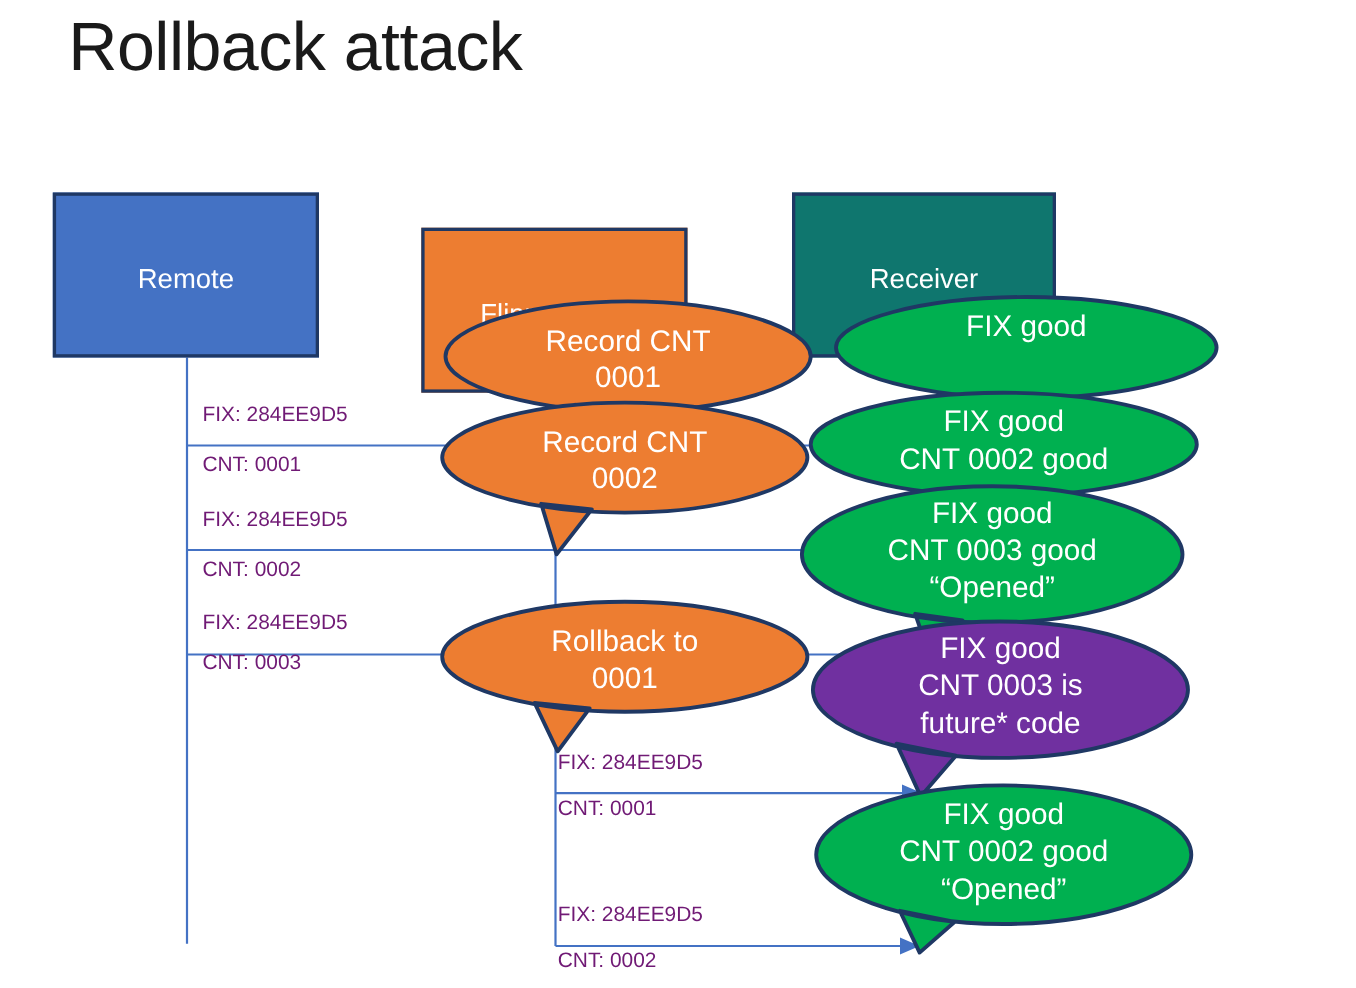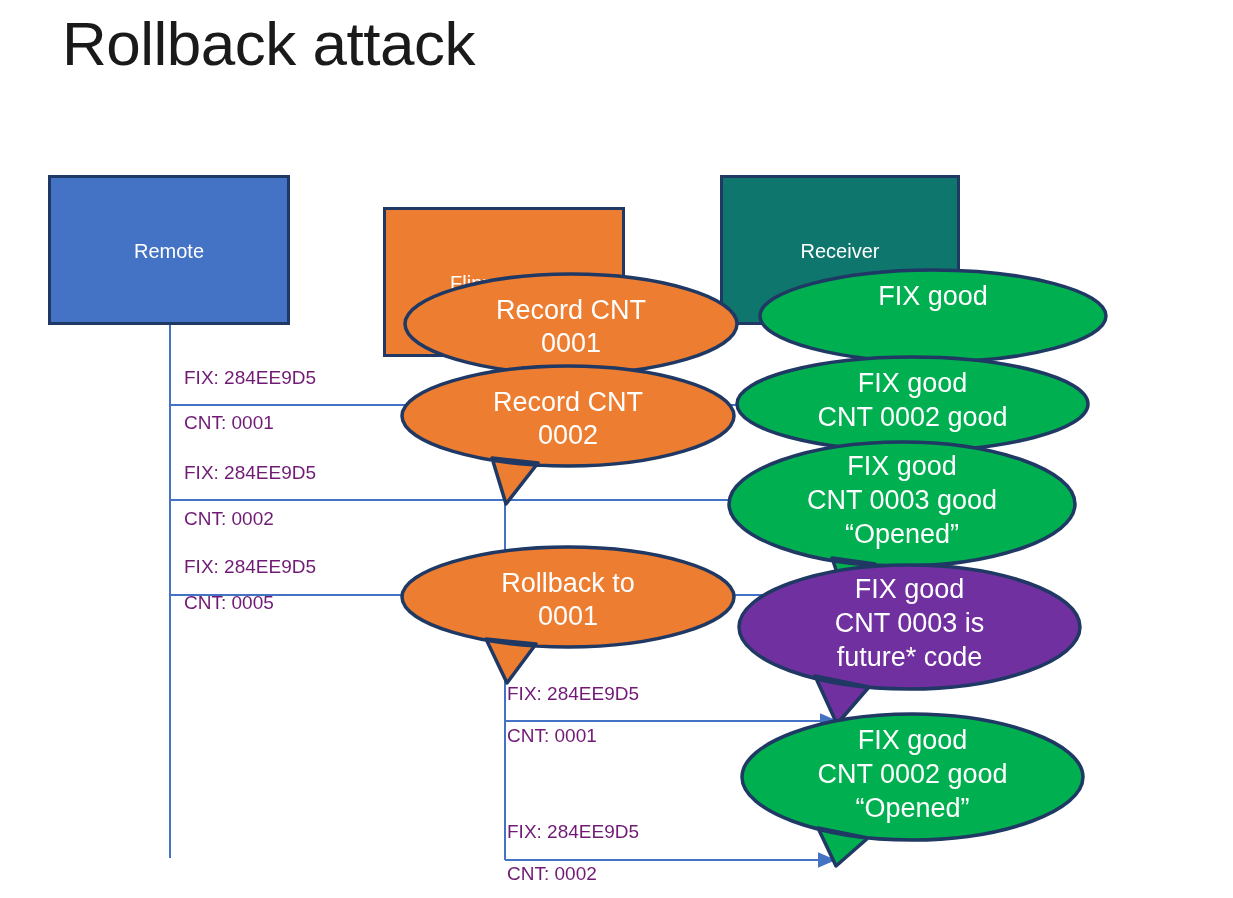--- a/index.html
+++ b/index.html
@@ -19,21 +19,21 @@
 
   
   .lines{position:absolute;left:0;top:0;width:1233px;height:898px;}
 
   
   .actor-box{
     position:absolute;
     border:3px solid #1F3864;
     box-sizing:border-box;
     color:#ffffff;
-    font-size:20px;
+    font-size:25px;
     display:flex;
     align-items:center;
     justify-content:center;
   }
   .actor-box .lbl{
     position:absolute;width:100%;text-align:center;top:62px;
   }
   #actor-remote{left:48px;top:175px;width:242px;height:150px;background:#4472C4;}
   #actor-flipper{left:383px;top:175px;width:242px;height:150px;background:#ED7D31;margin-top:32px;}
   #actor-receiver{left:720px;top:175px;width:240px;height:150px;background:#0f766e;}
@@ -99,21 +99,21 @@
     <span class="lbl">Receiver</span>
   </div>
 
   <div class="msg" style="left:184px;top:368px;">FIX: 284EE9D5</div>
   <div class="msg" style="left:184px;top:413px;">CNT: 0001</div>
 
   <div class="msg" style="left:184px;top:463px;">FIX: 284EE9D5</div>
   <div class="msg" style="left:184px;top:509px;">CNT: 0002</div>
 
   <div class="msg" style="left:184px;top:557px;">FIX: 284EE9D5</div>
-  <div class="msg" style="left:184px;top:593px;">CNT: 0005</div>
+  <div class="msg" style="left:184px;top:593px;">CNT: 0003</div>
 
   <div class="msg" style="left:507px;top:684px;">FIX: 284EE9D5</div>
   <div class="msg" style="left:507px;top:726px;">CNT: 0001</div>
 
   <div class="msg" style="left:507px;top:822px;">FIX: 284EE9D5</div>
   <div class="msg" style="left:507px;top:864px;">CNT: 0002</div>
 
   <div class="bubble" id="fb1" style="left:403px;top:272px;width:336px;height:104px;">
     <svg width="336" height="126" viewBox="0 0 336 126">
       <path d="M168,2 C255,2 334,25 334,52 C334,79 255,102 168,102

